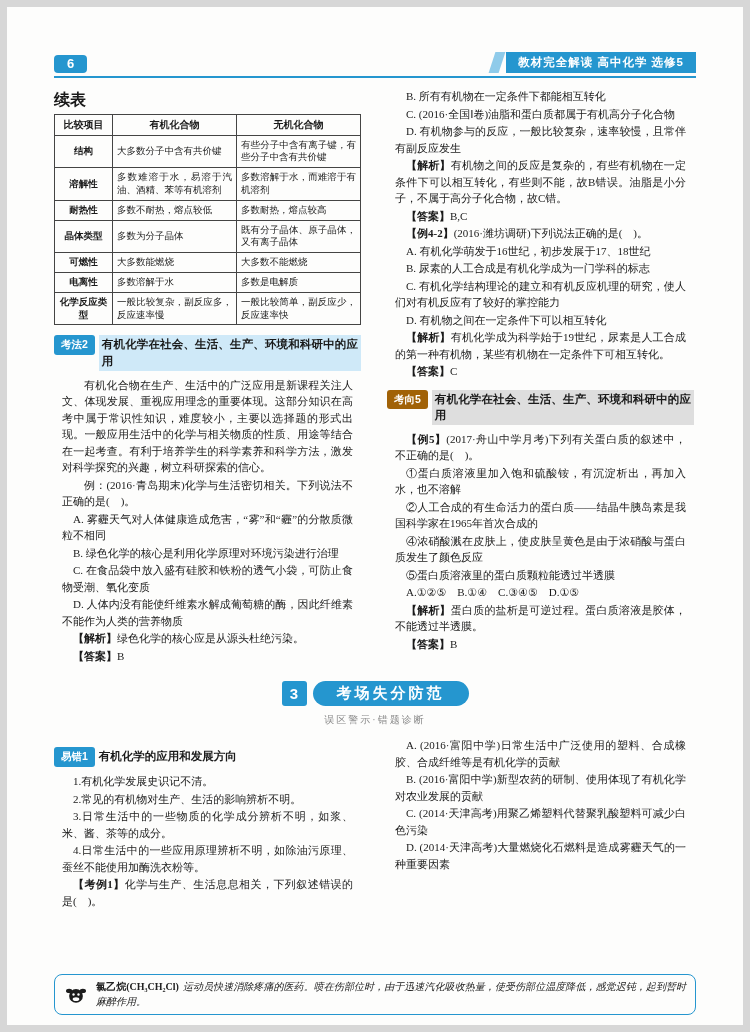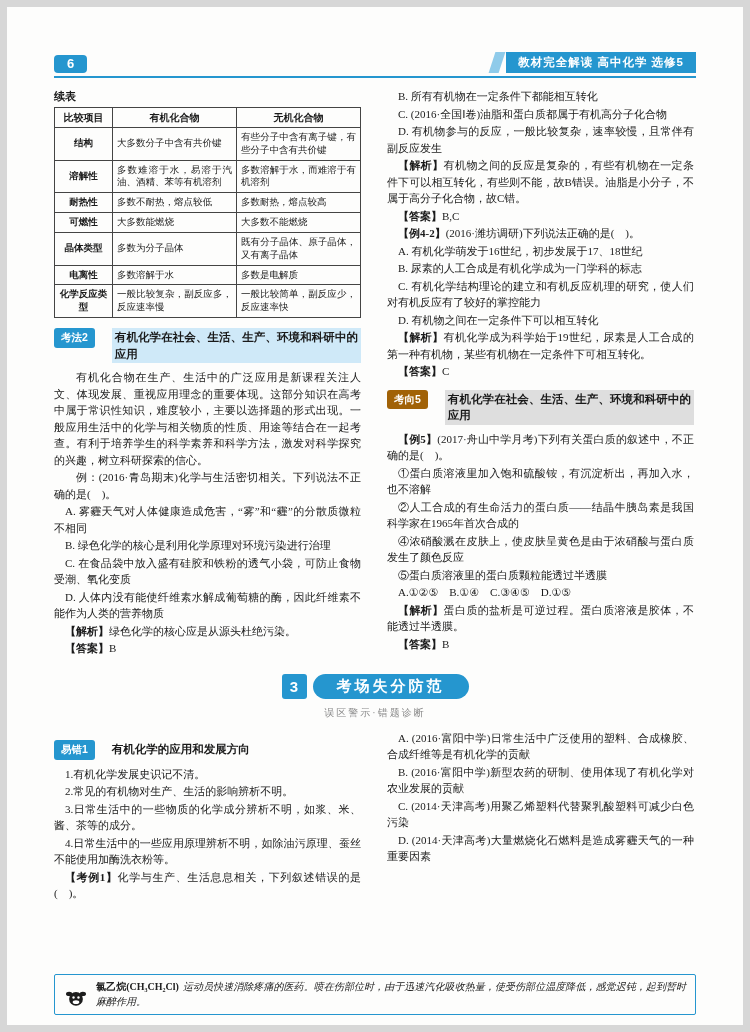--- a/index.html
+++ b/index.html
@@ -5,42 +5,42 @@
   html,body{margin:0;padding:0;}
   body{width:750px;height:1032px;background:#d7d7d7;position:relative;font-family:"Liberation Serif",serif;color:#1a1a1a;}
   .page{position:absolute;left:7px;top:7px;width:736px;height:1018px;background:#fdfdfc;display:flex;flex-direction:column;overflow:hidden;}
   .header{margin:45px 47px 0;display:flex;justify-content:space-between;align-items:flex-end;border-bottom:2px solid #2596cf;padding-bottom:3px;}
   .page-num{background:#2596cf;color:#fff;font-family:"Liberation Sans",sans-serif;font-weight:bold;font-size:13px;line-height:18px;padding:0 13px;border-radius:4px;}
   .book-tag{display:flex;align-items:stretch;}
   .book-accent{width:10px;background:#8fcbea;transform:skewX(-18deg);margin-right:4px;}
   .book-label{background:#2596cf;color:#fff;font-size:11.5px;font-weight:bold;padding:3px 12px;letter-spacing:1px;font-family:"Liberation Sans",sans-serif;}
   .columns{display:flex;gap:26px;margin:10px 47px 0;flex:0 0 auto;}
   .col{width:307px;font-size:11px;line-height:1.5;text-align:justify;}
-  .caption{font-weight:bold;font-size:11px;margin-bottom:2px;}
+  .caption{font-weight:bold;font-size:16px;margin-bottom:2px;}
   table.cmp{width:100%;border-collapse:collapse;table-layout:fixed;font-size:9.5px;line-height:1.35;padding-left:16px;}
   table.cmp th,table.cmp td{border:1px solid #444;padding:3px 4px;vertical-align:middle;}
   table.cmp th{text-align:center;font-weight:bold;font-size:10px;}
   table.cmp col.c-item{width:58px;}
   td.item{text-align:center;font-weight:bold;}
   .sec-head{display:flex;align-items:flex-start;margin:10px 0 6px;}
-  .pill{flex:0 0 auto;color:#fff;font-size:10.5px;font-weight:bold;padding:2px 7px;border-radius:3px;margin-right:17px;font-family:"Liberation Sans",sans-serif;white-space:nowrap;}
+  .pill{flex:0 0 auto;color:#fff;font-size:10.5px;font-weight:bold;padding:2px 7px;border-radius:3px;margin-right:4px;font-family:"Liberation Sans",sans-serif;white-space:nowrap;}
   .pill-blue{background:#2596cf;}
   .pill-dark{background:#a16207;}
   .sec-title{font-weight:bold;font-size:11.5px;line-height:1.45;padding:1px 3px;flex:1;}
   .hl-blue{background:#cfe9f8;}
   .hl-gray{background:#dedede;}
   .sec-title.plain{background:none;padding:1px 0;}
-  p{margin:0 0 1px;}
+  p{margin:0 8px 1px;}
   .ind2{text-indent:2em;}
   .ind1{text-indent:1em;}
   .banner{margin-top:16px;display:flex;justify-content:center;align-items:center;gap:6px;}
   .banner-num{width:25px;height:25px;background:#2596cf;color:#fff;border-radius:3px;display:flex;align-items:center;justify-content:center;font-weight:bold;font-size:15px;font-family:"Liberation Sans",sans-serif;}
   .banner-pill{background:#2596cf;color:#fff;font-weight:bold;font-size:15px;letter-spacing:3px;padding:3px 24px;border-radius:15px;}
   .banner-sub{text-align:center;color:#8a8a8a;font-size:10px;letter-spacing:2px;margin-top:7px;}
-  .footer-box{margin:12px 47px 10px;margin-top:auto;border:1px solid #2596cf;border-radius:2px;padding:5px 9px;display:flex;align-items:flex-end;gap:8px;font-size:10px;line-height:1.45;}
+  .footer-box{margin:12px 47px 10px;margin-top:auto;border:1px solid #2596cf;border-radius:8px;padding:5px 9px;display:flex;align-items:center;gap:8px;font-size:10px;line-height:1.45;}
   .mascot{flex:0 0 auto;width:24px;height:22px;margin-top:1px;}
   .fnote{font-style:italic;color:#222;text-align:justify;}
   .fnote b{font-style:normal;font-weight:bold;margin-right:4px;}
   b.lbl{font-weight:bold;}
 </style>
 </head>
 <body>
 
 <div class="page">
 
@@ -77,28 +77,28 @@
           <td class="item">溶解性</td>
           <td>多数难溶于水，易溶于汽油、酒精、苯等有机溶剂</td>
           <td>多数溶解于水，而难溶于有机溶剂</td>
         </tr>
         <tr>
           <td class="item">耐热性</td>
           <td>多数不耐热，熔点较低</td>
           <td>多数耐热，熔点较高</td>
         </tr>
         <tr>
+          <td class="item">晶体类型</td>
+          <td>多数为分子晶体</td>
+          <td>既有分子晶体、原子晶体，又有离子晶体</td>
+        </tr>
+        <tr>
           <td class="item">可燃性</td>
           <td>大多数能燃烧</td>
           <td>大多数不能燃烧</td>
-        </tr>
-        <tr>
-          <td class="item">晶体类型</td>
-          <td>多数为分子晶体</td>
-          <td>既有分子晶体、原子晶体，又有离子晶体</td>
         </tr>
         <tr>
           <td class="item">电离性</td>
           <td>多数溶解于水</td>
           <td>多数是电解质</td>
         </tr>
         <tr>
           <td class="item">化学反应类型</td>
           <td>一般比较复杂，副反应多，反应速率慢</td>
           <td>一般比较简单，副反应少，反应速率快</td>

